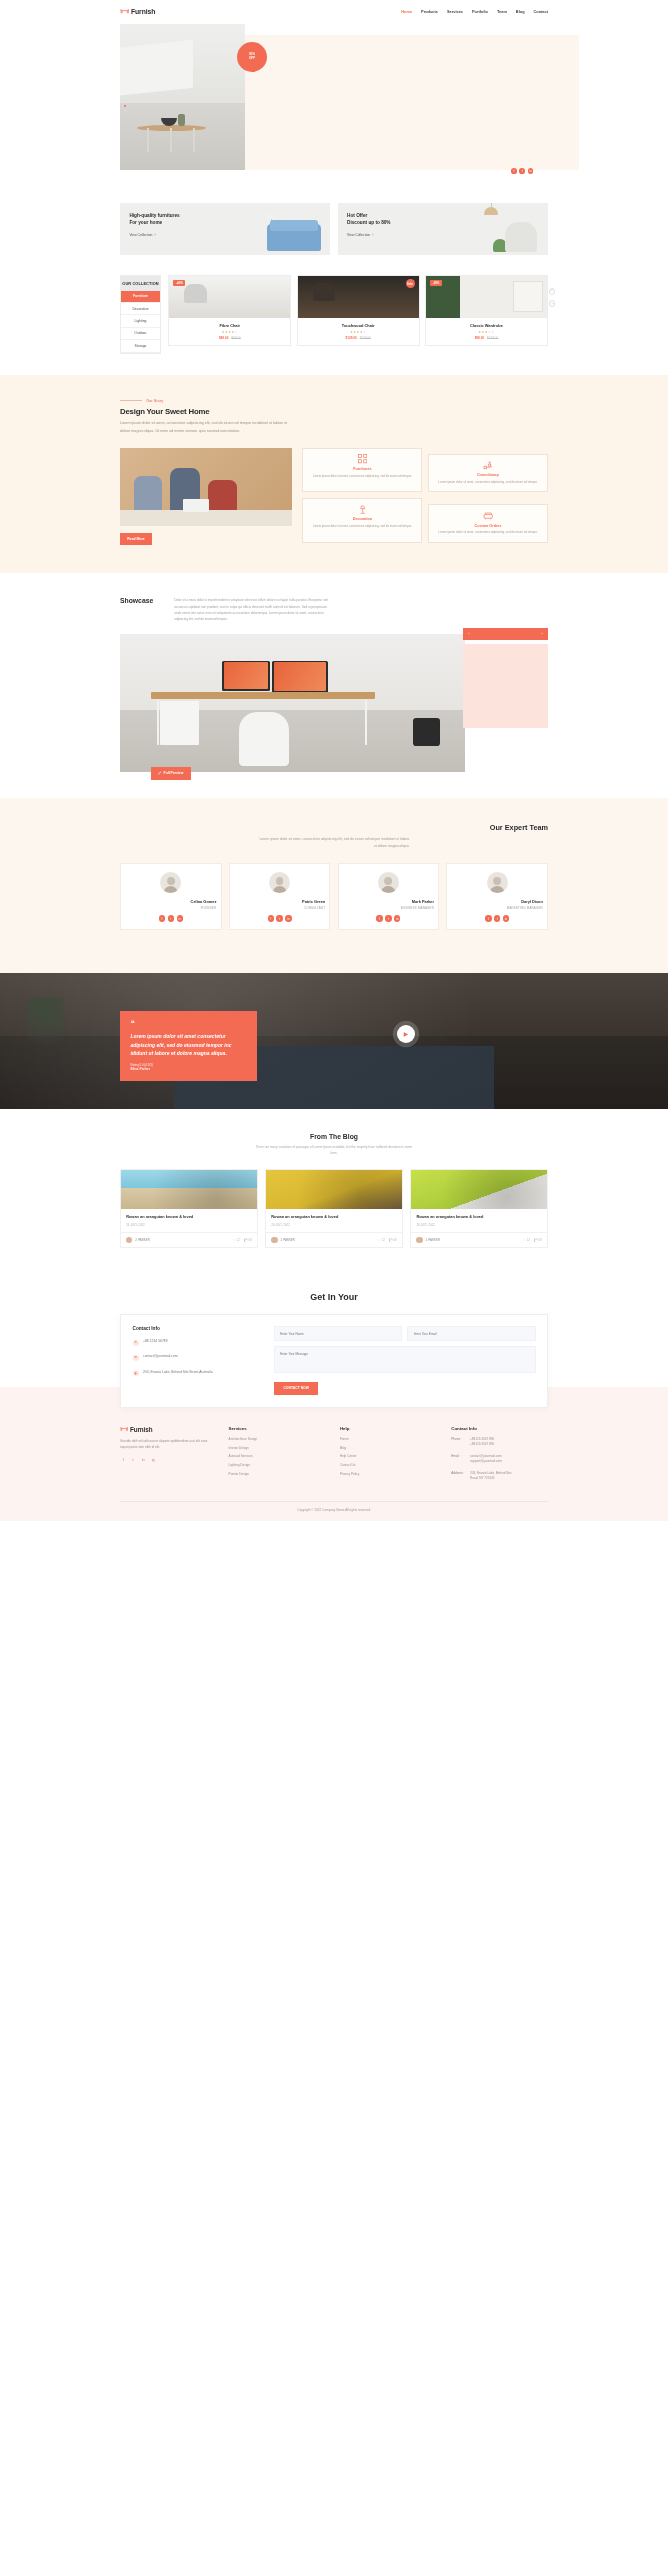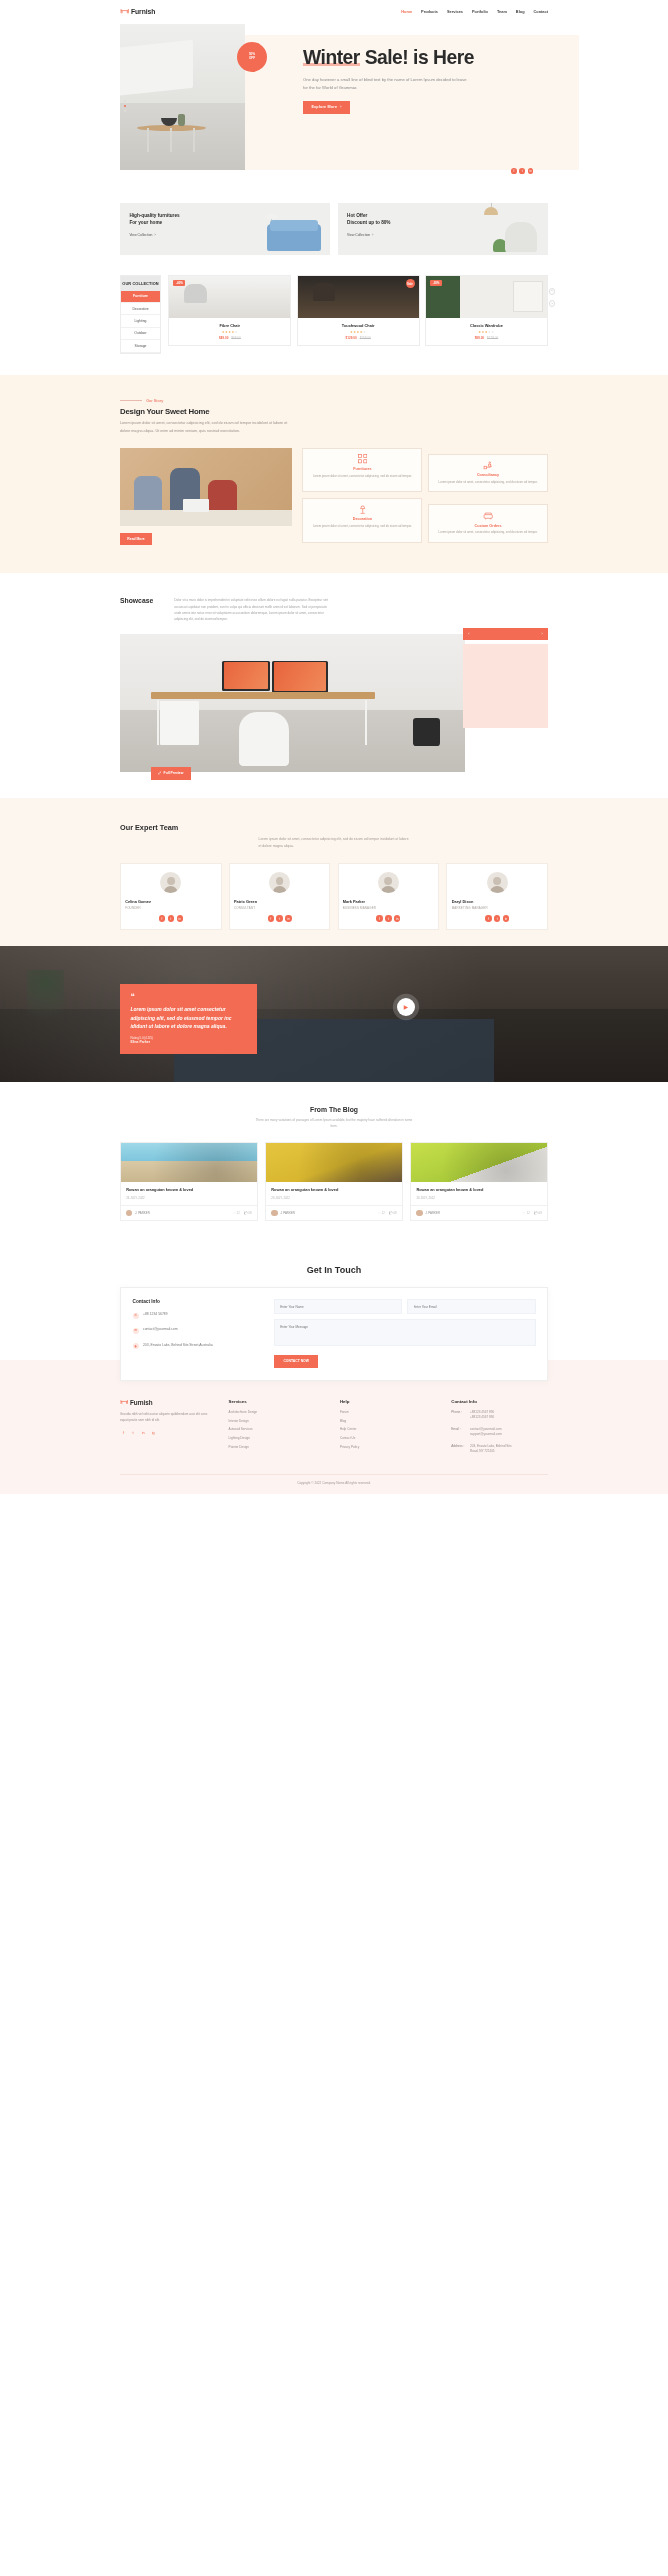--- a/index.html
+++ b/index.html
@@ -111,21 +111,21 @@
   .sc-img .mon .scr{position:absolute;inset:1.6px;background:linear-gradient(120deg,#e8643c,#f08a5a);border-radius:1px;}
   .sc-img .chair{position:absolute;left:119px;top:78px;width:50px;height:54px;background:#f4f4f2;border-radius:18px 18px 4.2px 4.2px;}
   .sc-img .drawer{position:absolute;left:40px;top:67px;width:39px;height:44px;background:#f5f5f3;border-radius:1px;}
   .sc-img .bag{position:absolute;right:25px;top:84px;width:27px;height:28px;background:#2b2b2b;border-radius:3.1px;}
   .sc-side{position:absolute;right:0;top:-5.2px;width:85px;}
   .sc-pillbar{background:#f26b52;height:11.5px;display:flex;align-items:center;justify-content:space-between;padding:0 5.2px;color:#fff;font-size:3.7px;}
   .sc-tint{margin-top:4.2px;height:84px;background:#fce3dc;}
   .sc-preview{position:absolute;left:31px;bottom:-8.4px;background:#f26b52;color:#fff;font-size:3.4px;font-weight:600;padding:4.7px 7.3px;display:inline-flex;gap:2.6px;align-items:center;}
 
   
-  .team{background:#fdf6ef;padding:25px 0 16px;text-align:left;}
+  .team{background:#fdf6ef;padding:25px 0 43px;text-align:right;}
   .team h2{font-size:7.3px;font-weight:800;}
   .team .sub{font-size:3.4px;line-height:2;color:#a39a92;margin:4.2px auto 0;max-width:151px;}
   .team-grid{display:flex;gap:7.3px;margin-top:13.6px;}
   .tcard{flex:1;background:#fff;border:0.5px solid #f2ece5;padding:8.4px 4.2px 7.3px;}
   .tavatar{width:21px;height:21px;border-radius:50%;margin:0 auto;background:#e9e4dd;position:relative;overflow:hidden;}
   .tavatar .hd{position:absolute;left:50%;top:4.7px;transform:translateX(-50%);width:7.8px;height:7.8px;border-radius:50%;background:#c9bfb3;}
   .tavatar .bd{position:absolute;left:50%;bottom:-3.1px;transform:translateX(-50%);width:14.6px;height:10.4px;border-radius:7.3px 7.3px 0 0;background:#b9ada0;}
   .tcard h4{font-size:3.9px;font-weight:bold;margin-top:5.2px;}
   .tcard .role{font-size:2.9px;color:#a9a09a;margin-top:2.1px;letter-spacing:0.2px;}
   .tsoc{display:flex;gap:2.6px;justify-content:center;margin-top:5.7px;}
@@ -239,28 +239,20 @@
     </div>
     <div class="hero-dots">
       <i></i>
         <i class="on"></i>
         <i></i>
     </div>
     <div class="hero-badge">
       <span>50%</span>
       <span>OFF</span>
     </div>
-    <div class="hero-content">
-      <h1 class="hero-h1"><span class="u">Winter</span><span> Sale! is Here</span></h1>
-      <p class="hero-p">One day however a small line of blind text by the name of Lorem Ipsum decided to leave for the far World of Grammar.</p>
-      <a class="btn-primary">
-        <span>Explore More</span>
-        <span>›</span>
-      </a>
-    </div>
     <div class="hero-social">
       <span>f</span>
       <span>t</span>
       <span>in</span>
     </div>
   </div>
 </div>
 
 <div class="wrap">
   <div class="promos">
@@ -589,21 +581,21 @@
             <span>💬 <span>08</span></span>
           </div>
         </div>
       </div>
     </div>
   </div>
 </div>
 
 <div class="wrap" style="position:relative;z-index:2">
   <div class="contact">
-    <h2>Get In Touch</h2>
+    <h2>Get In Your</h2>
     <div class="cbox">
       <div class="cinfo">
         <h3>Contact Info</h3>
         <div class="cline">
           <span class="ci">✆</span>
           <span>+88 1234 56789</span>
         </div>
         <div class="cline">
           <span class="ci">✉</span>
           <span>contact@yourmail.com</span>

